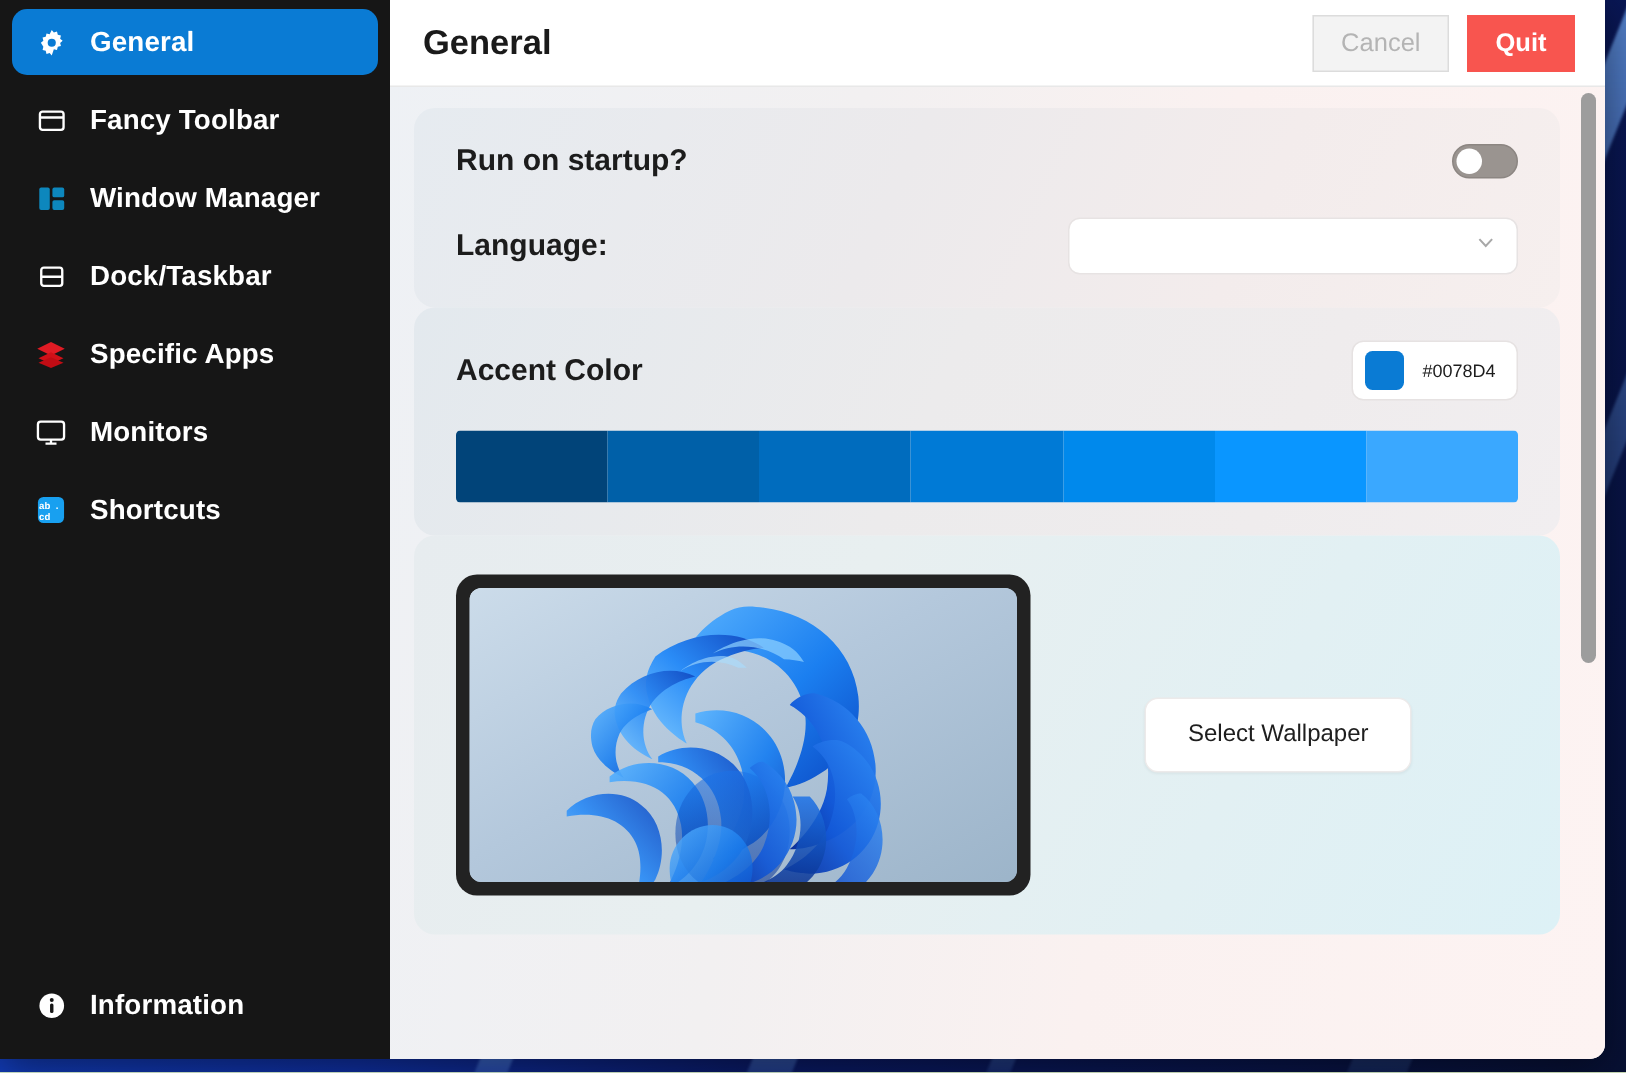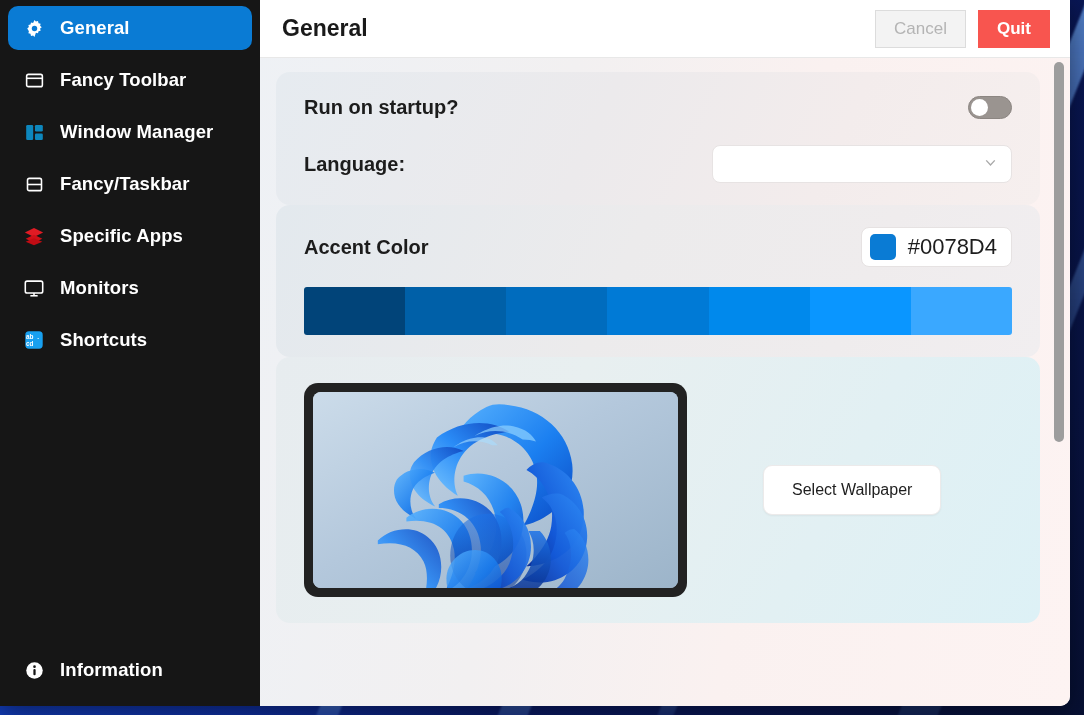--- a/index.html
+++ b/index.html
@@ -220,21 +220,21 @@
     border-radius: 8px;
     padding: 6px 14px 6px 8px;
     cursor: pointer;
   }
   .accent-badge .swatch {
     width: 26px;
     height: 26px;
     border-radius: 5px;
   }
   .accent-badge .hexval {
-    font-size: 22px;
+    font-size: 12px;
     color: #1d1d1d;
   }
   #palette {
     display: flex;
     margin-top: 20px;
     height: 48px;
     border-radius: 3px;
     overflow: hidden;
   }
   #palette .band { flex: 1 1 0; height: 100%; cursor: pointer; }
@@ -339,21 +339,21 @@
         <span class="nav-label">Window Manager</span>
       </div>
 
       <div class="nav-item">
         <span class="nav-icon">
           <svg width="21" height="21" viewBox="0 0 24 24" fill="none" stroke="#ffffff" stroke-width="1.8">
             <rect x="4" y="5" width="16" height="14" rx="2"></rect>
             <line x1="4" y1="12" x2="20" y2="12"></line>
           </svg>
         </span>
-        <span class="nav-label">Fancy/Taskbar</span>
+        <span class="nav-label">Dock/Taskbar</span>
       </div>
 
       <div class="nav-item">
         <span class="nav-icon">
           <svg width="22" height="22" viewBox="0 0 24 24">
             <path d="M12 3.2 22 8.1 12 13 2 8.1z" fill="#e01b24"></path>
             <path d="M12 10.7 21.1 15 12 19.3 2.9 15z" fill="#d01018"></path>
             <path d="M12 14.4 21.1 18.3 12 22.2 2.9 18.3z" fill="#c00c14"></path>
           </svg>
         </span>

